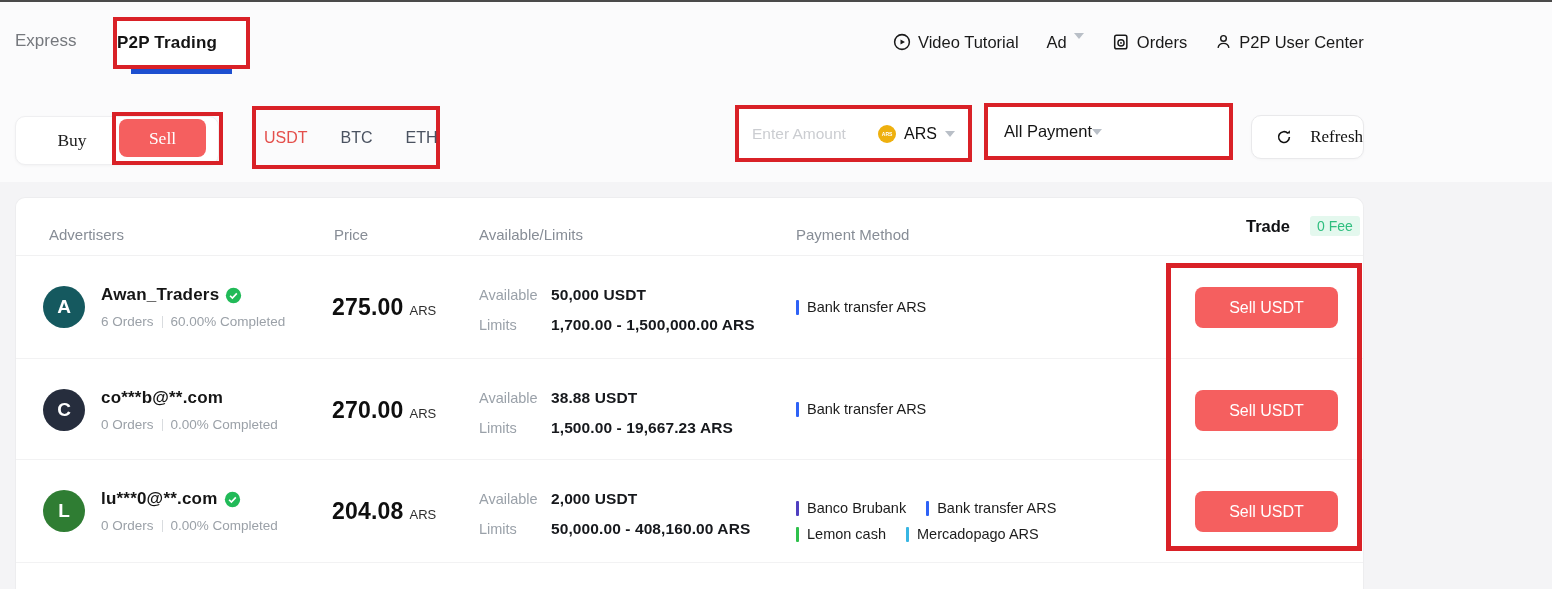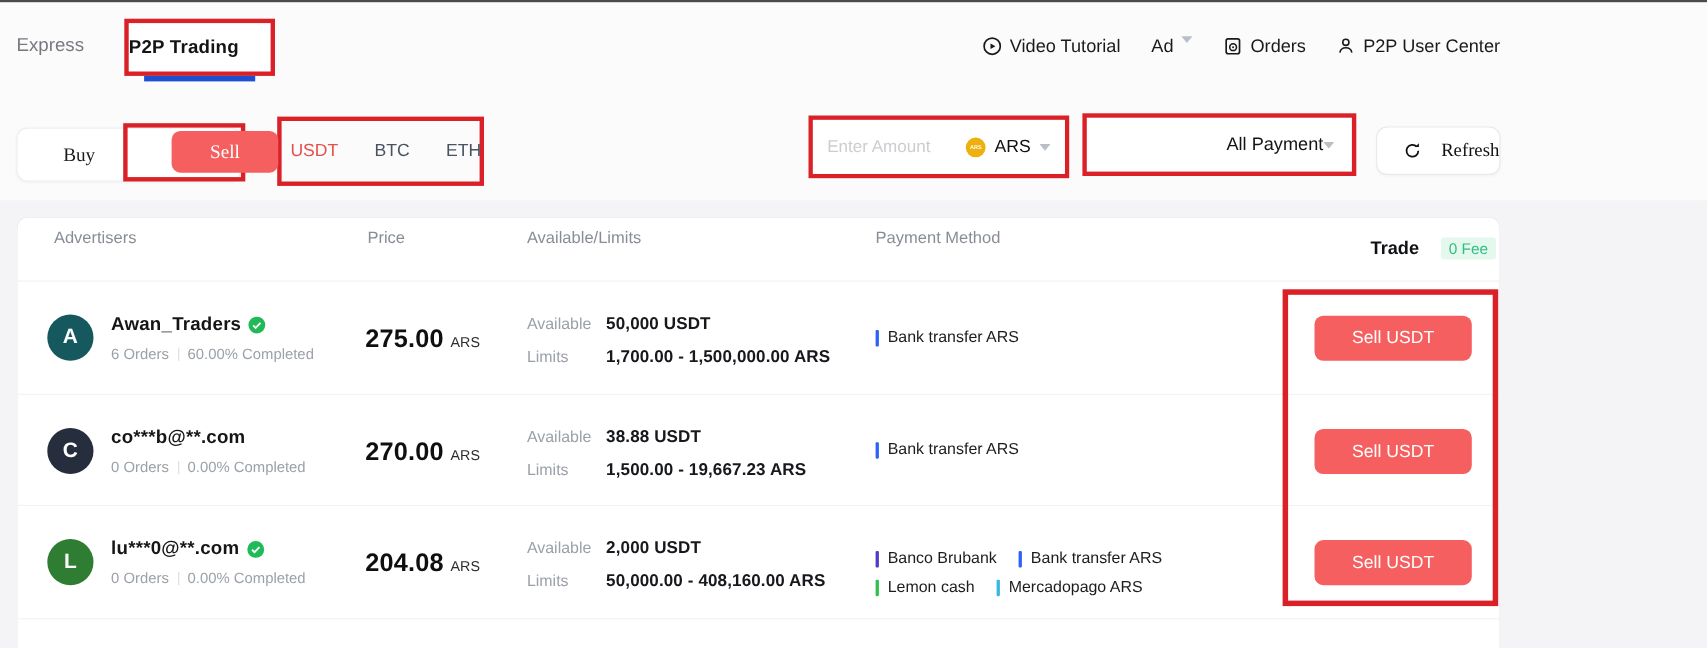--- a/index.html
+++ b/index.html
@@ -25,52 +25,52 @@
   .nav-item { display:flex; align-items:flex-start; gap:7px; font-size:16.5px; color:#1a1a1a; cursor:pointer; white-space:nowrap; }
   .caret { width:0; height:0; border-left:5px solid transparent; border-right:5px solid transparent;
            border-top:6px solid #b9bfc7; display:inline-block; }
 
   
   .pill { position:absolute; left:15px; top:116px; width:204px; height:49px; background:#fff;
           border:1px solid #efeff1; border-radius:10px; box-shadow:0 1px 3px rgba(0,0,0,.04); }
   .buy-btn { position:absolute; left:0; top:0; width:112px; height:47px; display:flex; align-items:center;
              justify-content:center; font-size:17.5px; color:#1c1c1c; cursor:pointer; }
   .sell-box { position:absolute; left:112px; top:112px; width:111px; height:53px; border:4px solid #d92127; z-index:5; }
-  .sell-toggle { position:absolute; left:119px; top:119px; width:97px; height:38px; background:#f55f5f;
+  .sell-toggle { position:absolute; left:119px; top:119px; width:87px; height:38px; background:#f55f5f;
                  border:none; border-radius:8px; color:#fff; font-size:17.5px; display:flex; align-items:center;
-                 justify-content:center; cursor:pointer; z-index:6;margin-left:37px; }
+                 justify-content:center; cursor:pointer; z-index:6; }
 
   .coins-box { position:absolute; left:252px; top:106px; width:188px; height:63px; border:4px solid #d92127;
                display:flex; align-items:center; gap:33px; padding-left:8px; }
   .coin-tab { font-size:16px; color:#4a5260; cursor:pointer; }
   .coin-tab.active { color:#e4504c; }
 
   .amount-box { position:absolute; left:735px; top:105px; width:237px; height:57px; border:4px solid #d92127; background:#fff; }
   .amount-inner { position:absolute; left:0; top:0; right:0; bottom:0; background:#fff; display:flex; align-items:center; padding:0 13px; }
   .amount-input { border:none; outline:none; flex:1; min-width:0; font-size:15.5px; color:#333;
                   font-family:"Liberation Sans", sans-serif; background:transparent; }
   .amount-input::placeholder { color:#cbcdd1; }
   .fiat-group { display:flex; align-items:center; gap:8px; cursor:pointer; }
   .fiat-coin { width:18px; height:18px; border-radius:50%; background:#eeb00e; color:#fff; font-size:5px;
                font-weight:700; display:flex; align-items:center; justify-content:center; }
   .fiat-label { font-size:16px; color:#111; }
 
   .payment-box { position:absolute; left:984px; top:103px; width:249px; height:57px; border:4px solid #d92127; background:#fff; }
   .payment-inner { position:absolute; left:0; top:0; right:0; bottom:0; display:flex; align-items:center;
-                   justify-content:flex-end; padding:6px 16px; cursor:pointer; }
+                   justify-content:flex-start; padding:6px 16px; cursor:pointer; }
   .payment-inner span { font-size:16.5px; color:#141414; }
 
   .refresh-btn { position:absolute; left:1251px; top:115px; width:113px; height:44px; background:#fff;
                  border:1px solid #e9e9eb; border-radius:10px; display:flex; align-items:center; justify-content:flex-end;
                  gap:18px; font-size:17px; color:#111; cursor:pointer; box-shadow:0 1px 3px rgba(0,0,0,.03); }
 
   
   .card { position:absolute; left:15px; top:197px; width:1349px; height:392px; background:#fff;
           border:1px solid #ededef; border-bottom:none; border-radius:10px 10px 0 0; }
-  .th { position:absolute; top:10px; font-size:15px; color:#878d96; }
+  .th { position:absolute; top:28px; font-size:15px; color:#878d96; }
   .trade-head { position:absolute; left:1230px; top:18px; display:flex; align-items:center; gap:20px; }
   .trade-head .trade-label { font-size:16.5px; font-weight:700; color:#101114; }
   .fee-badge { background:#e4f8ee; color:#2fbe7f; font-size:14px; padding:2px 7px; border-radius:3px; }
   .head-divider { position:absolute; left:0; right:0; top:57px; height:1px; background:#f1f1f2; }
 
   .row { position:absolute; left:0; width:100%; }
   .row-sep { border-bottom:1px solid #f2f2f3; }
   .avatar { position:absolute; left:27px; top:30px; width:42px; height:42px; border-radius:50%;
             color:#fff; font-size:19px; font-weight:600; display:flex; align-items:center; justify-content:center; cursor:pointer; }
   .adv { position:absolute; left:85px; top:28px; }

